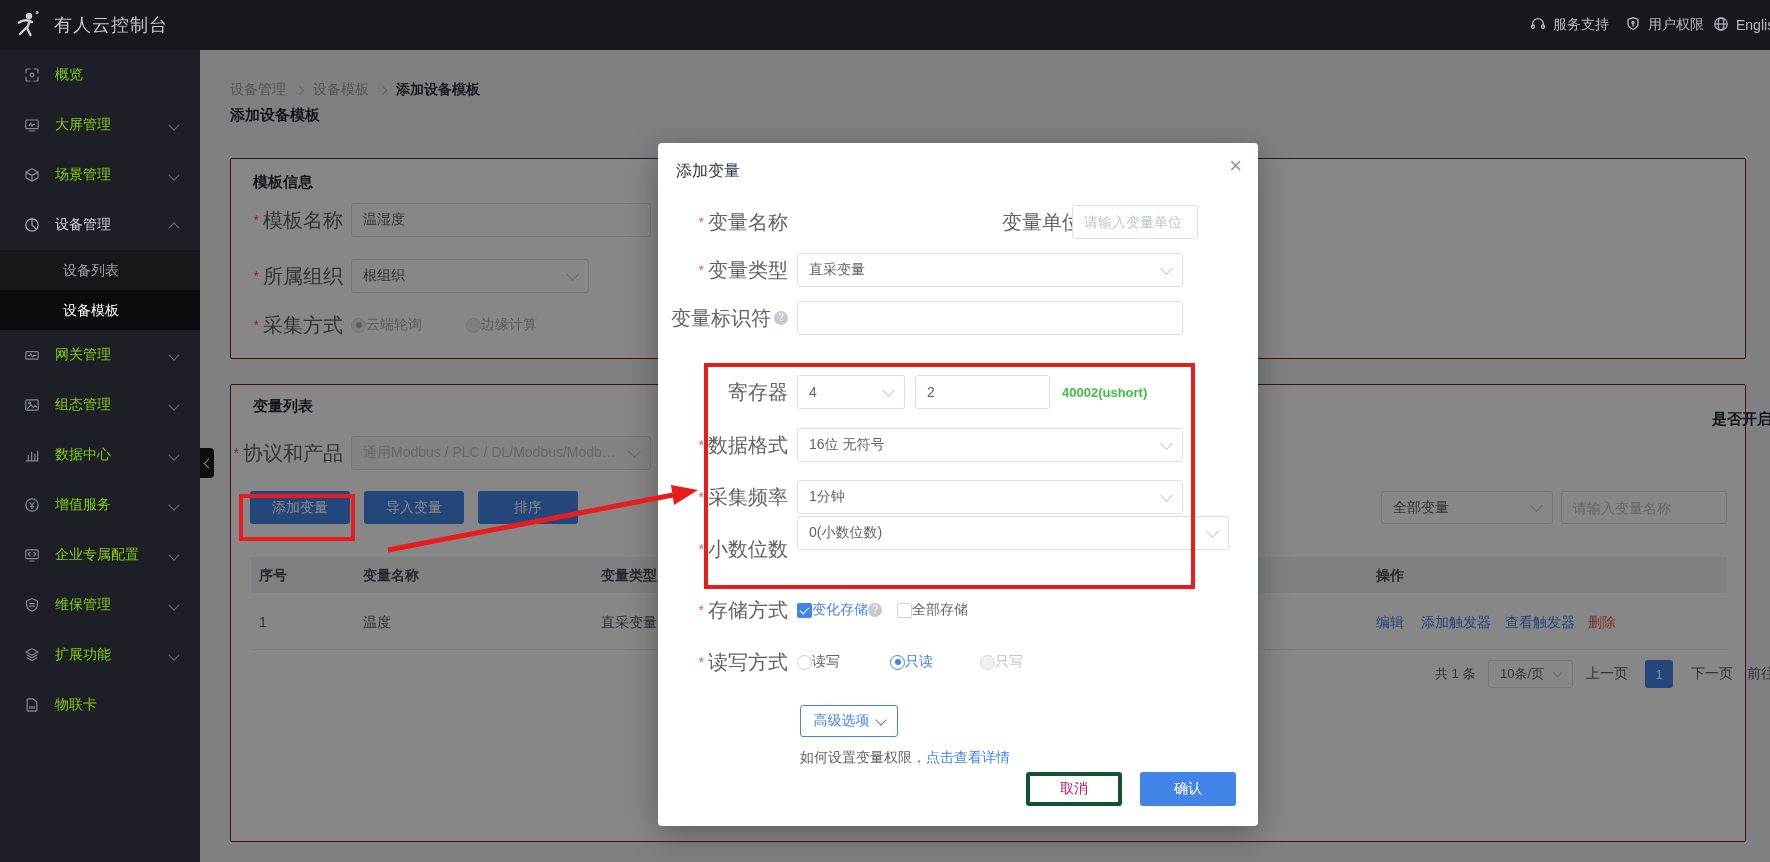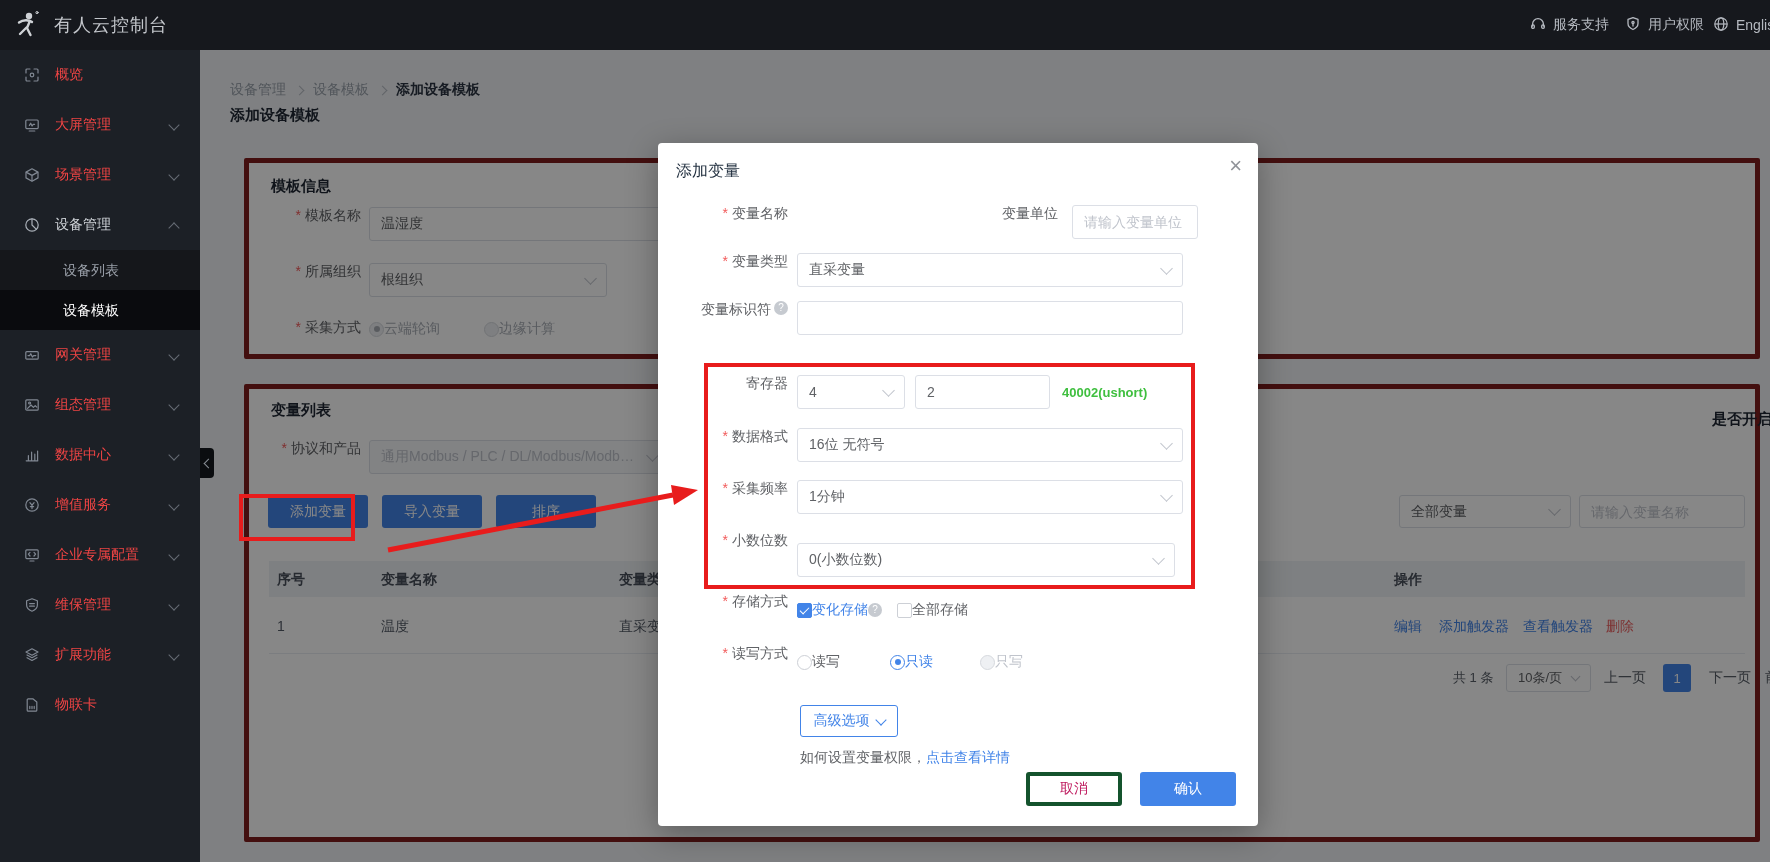--- a/index.html
+++ b/index.html
@@ -8,41 +8,41 @@
     background:#f0f2f5;font-family:"Liberation Sans","DejaVu Sans",sans-serif;
     -webkit-font-smoothing:antialiased;
   }
   
   #topbar{position:absolute;left:0;top:0;width:1770px;height:50px;background:#16181d;z-index:6}
   .logo{position:absolute;left:13px;top:10px}
   .app-title{position:absolute;left:54px;top:13px;font-size:18px;color:#c3c6cb;letter-spacing:1px}
   .top-link{position:absolute;top:0;height:50px;display:flex;align-items:center;gap:7px;color:#b6bac1;font-size:14px;cursor:pointer;white-space:nowrap}
   
   #sidebar{position:absolute;left:0;top:50px;width:200px;height:812px;background:#1c2026;z-index:6}
-  .nav-item{height:50px;display:flex;align-items:center;padding-left:24px;color:#ef4444;font-size:14px;position:relative;cursor:pointer}
+  .nav-item{height:50px;display:flex;align-items:center;padding-left:24px;color:#84cc16;font-size:14px;position:relative;cursor:pointer}
   .nav-item.open{color:#cdd1d6}
   .nav-item .nlabel{margin-left:15px;white-space:nowrap}
   .nicon{width:16px;height:16px;display:inline-flex;flex:none}
   .nav-chev{position:absolute;right:22px;width:7px;height:7px;border-right:1.4px solid #666c75;border-bottom:1.4px solid #666c75}
   .nav-chev.down{transform:rotate(45deg);top:21px}
   .nav-chev.up{transform:rotate(-135deg);top:24px}
   .nav-sub{background:#15171b}
   .nav-subitem{height:40px;line-height:40px;padding-left:63px;color:#9aa0a9;font-size:14px;cursor:pointer}
   .nav-subitem.active{background:#0a0b0e;color:#ffffff}
   #collapse-tab{position:absolute;left:200px;top:448px;width:14px;height:30px;background:#0b0d10;border-radius:0 4px 4px 0;z-index:11;display:flex;align-items:center;justify-content:center;cursor:pointer}
   #collapse-tab .lchev{width:6px;height:6px;border-left:1.4px solid #8a8f96;border-bottom:1.4px solid #8a8f96;transform:rotate(45deg);margin-left:2px}
   
   #main{position:absolute;left:200px;top:50px;width:1570px;height:812px;z-index:1}
   .crumb{position:absolute;left:30px;top:31px;font-size:14px;color:#9aa2ac;display:flex;align-items:center;gap:10px;white-space:nowrap}
   .crumb .sep{width:6px;height:6px;border-right:1.3px solid #b6bcc4;border-top:1.3px solid #b6bcc4;transform:rotate(45deg)}
   .crumb .last{color:#2b3442;font-weight:700}
   .page-title{position:absolute;left:30px;top:56px;font-size:15px;font-weight:700;color:#1f2733}
-  .card{position:absolute;left:44px;width:1516px;background:#fff;border:5px solid #7f1d1d;border-radius:2px;box-sizing:border-box}
+  .card{position:absolute;left:30px;width:1516px;background:#fff;border:1px solid #7f1d1d;border-radius:2px;box-sizing:border-box}
   .card-h{position:absolute;left:22px;font-size:15px;font-weight:700;color:#1f2733}
-  .fl{position:absolute;font-size:14px;color:#606266;display:flex;justify-content:flex-end;white-space:nowrap}
+  .fl{position:absolute;font-size:20px;color:#606266;display:flex;align-items:center;justify-content:flex-end;white-space:nowrap}
   .req::before{content:"*";color:#f25a5a;margin-right:4px;font-size:14px}
   .ctl{position:absolute;box-sizing:border-box;height:34px;border:1px solid #dcdfe6;border-radius:3px;background:#fff;font-size:14px;color:#606266;display:flex;align-items:center;padding:0 11px;outline:none}
   .ctl.sel{justify-content:space-between;cursor:pointer}
   .stext{overflow:hidden;white-space:nowrap;text-overflow:ellipsis}
   .dchev{width:8px;height:8px;border-right:1.5px solid #c0c4cc;border-bottom:1.5px solid #c0c4cc;transform:rotate(45deg);flex:none;margin-left:8px;margin-top:-4px}
   input.ctl::placeholder{color:#c0c4cc}
   .ctl.disabled{background:#f5f7fa;color:#c0c4cc;cursor:not-allowed}
   .ctl.disabled .stext{color:#c0c4cc}
   .radio{width:15px;height:15px;border:1px solid #cdd0d6;border-radius:50%;box-sizing:border-box;position:relative;background:#fff;flex:none;cursor:pointer}
   .radio.on{border-color:#4284e8}
@@ -406,21 +406,21 @@
       <span>采集频率</span>
     </div>
   <div class="ctl sel" style="left:139px;top:337px;width:386px">
     <span class="stext">1分钟</span>
     <span class="dchev"></span>
   </div>
 
   <div class="fl req" style="left:0;top:389px;width:130px;height:34px">
       <span>小数位数</span>
     </div>
-  <div class="ctl sel" style="left:139px;top:400px;width:378px">
+  <div class="ctl sel" style="left:139px;top:373px;width:432px">
     <span class="stext">0(小数位数)</span>
     <span class="dchev"></span>
   </div>
 
   <div class="fl req" style="left:0;top:450px;width:130px;height:34px">
       <span>存储方式</span>
     </div>
   <div class="opt" style="left:139px;top:450px;height:34px">
     <span class="cbx on"></span>
     <span class="link">变化存储</span>

